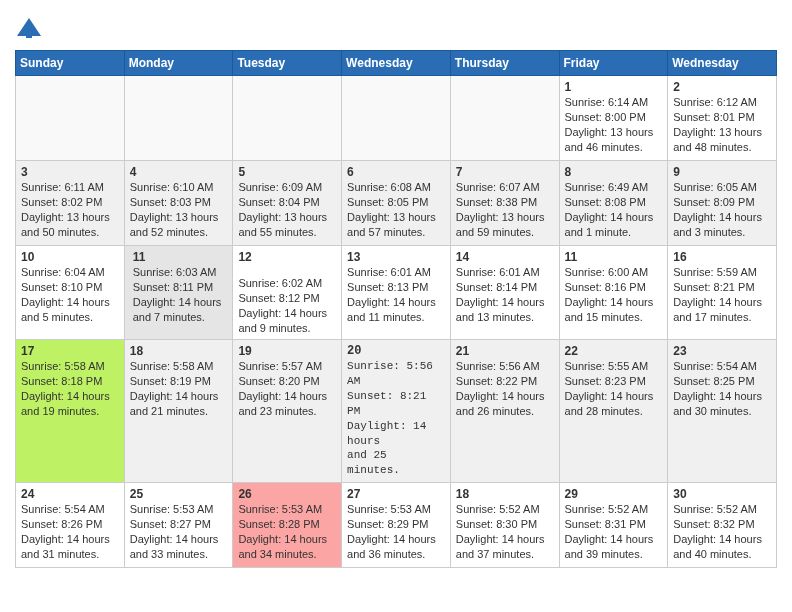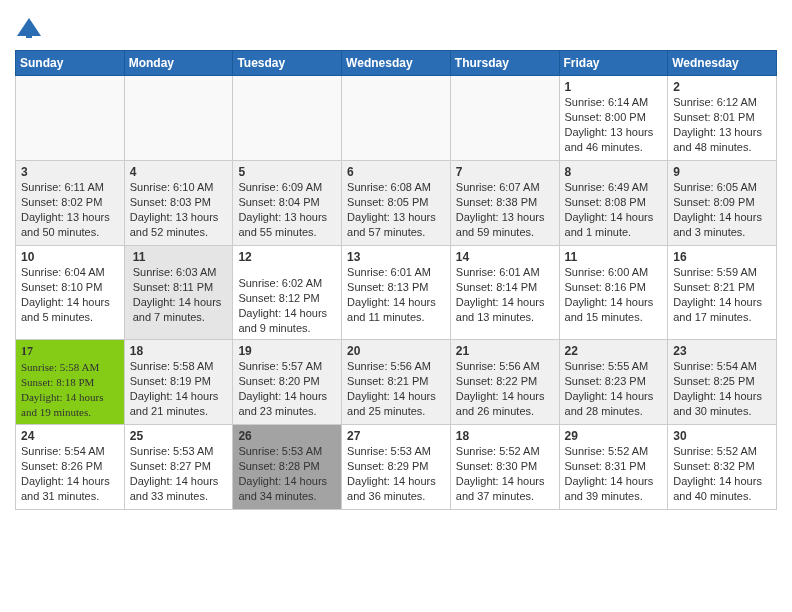--- a/index.html
+++ b/index.html
@@ -242,42 +242,42 @@
         </td>
         <td style="background: rgb(255, 255, 255);">
           <span class="day-number">16</span>
           <div class="day-info" style="white-space: pre-line;">Sunrise: 5:59 AM
 Sunset: 8:21 PM
 Daylight: 14 hours
 and 17 minutes.</div>
         </td>
       </tr>
       <tr>
-        <td style="background: #84cc16; font-family: Liberation Serif, serif;">
+        <td style="background: #bef264;">
           <span class="day-number">17</span>
           <div class="day-info" style="white-space: pre-line;">Sunrise: 5:58 AM
 Sunset: 8:18 PM
 Daylight: 14 hours
 and 19 minutes.</div>
         </td>
         <td style="background: rgb(240, 240, 240);">
           <span class="day-number">18</span>
           <div class="day-info" style="white-space: pre-line;">Sunrise: 5:58 AM
 Sunset: 8:19 PM
 Daylight: 14 hours
 and 21 minutes.</div>
         </td>
         <td style="background: rgb(240, 240, 240);">
           <span class="day-number">19</span>
           <div class="day-info" style="white-space: pre-line;">Sunrise: 5:57 AM
 Sunset: 8:20 PM
 Daylight: 14 hours
 and 23 minutes.</div>
         </td>
-        <td style="background: rgb(240, 240, 240);">
+        <td style="background: rgb(240, 240, 240); font-family: Liberation Mono, monospace;">
           <span class="day-number">20</span>
           <div class="day-info" style="white-space: pre-line;">Sunrise: 5:56 AM
 Sunset: 8:21 PM
 Daylight: 14 hours
 and 25 minutes.</div>
         </td>
         <td style="background: rgb(240, 240, 240);">
           <span class="day-number">21</span>
           <div class="day-info" style="white-space: pre-line;">Sunrise: 5:56 AM
 Sunset: 8:22 PM
@@ -307,21 +307,21 @@
 Daylight: 14 hours
 and 31 minutes.</div>
         </td>
         <td style="background: rgb(255, 255, 255);">
           <span class="day-number">25</span>
           <div class="day-info" style="white-space: pre-line;">Sunrise: 5:53 AM
 Sunset: 8:27 PM
 Daylight: 14 hours
 and 33 minutes.</div>
         </td>
-        <td style="background: #a3a3a3;">
+        <td style="background: #fca5a5;">
           <span class="day-number">26</span>
           <div class="day-info" style="white-space: pre-line;">Sunrise: 5:53 AM
 Sunset: 8:28 PM
 Daylight: 14 hours
 and 34 minutes.</div>
         </td>
         <td style="background: rgb(255, 255, 255);">
           <span class="day-number">27</span>
           <div class="day-info" style="white-space: pre-line;">Sunrise: 5:53 AM
 Sunset: 8:29 PM

